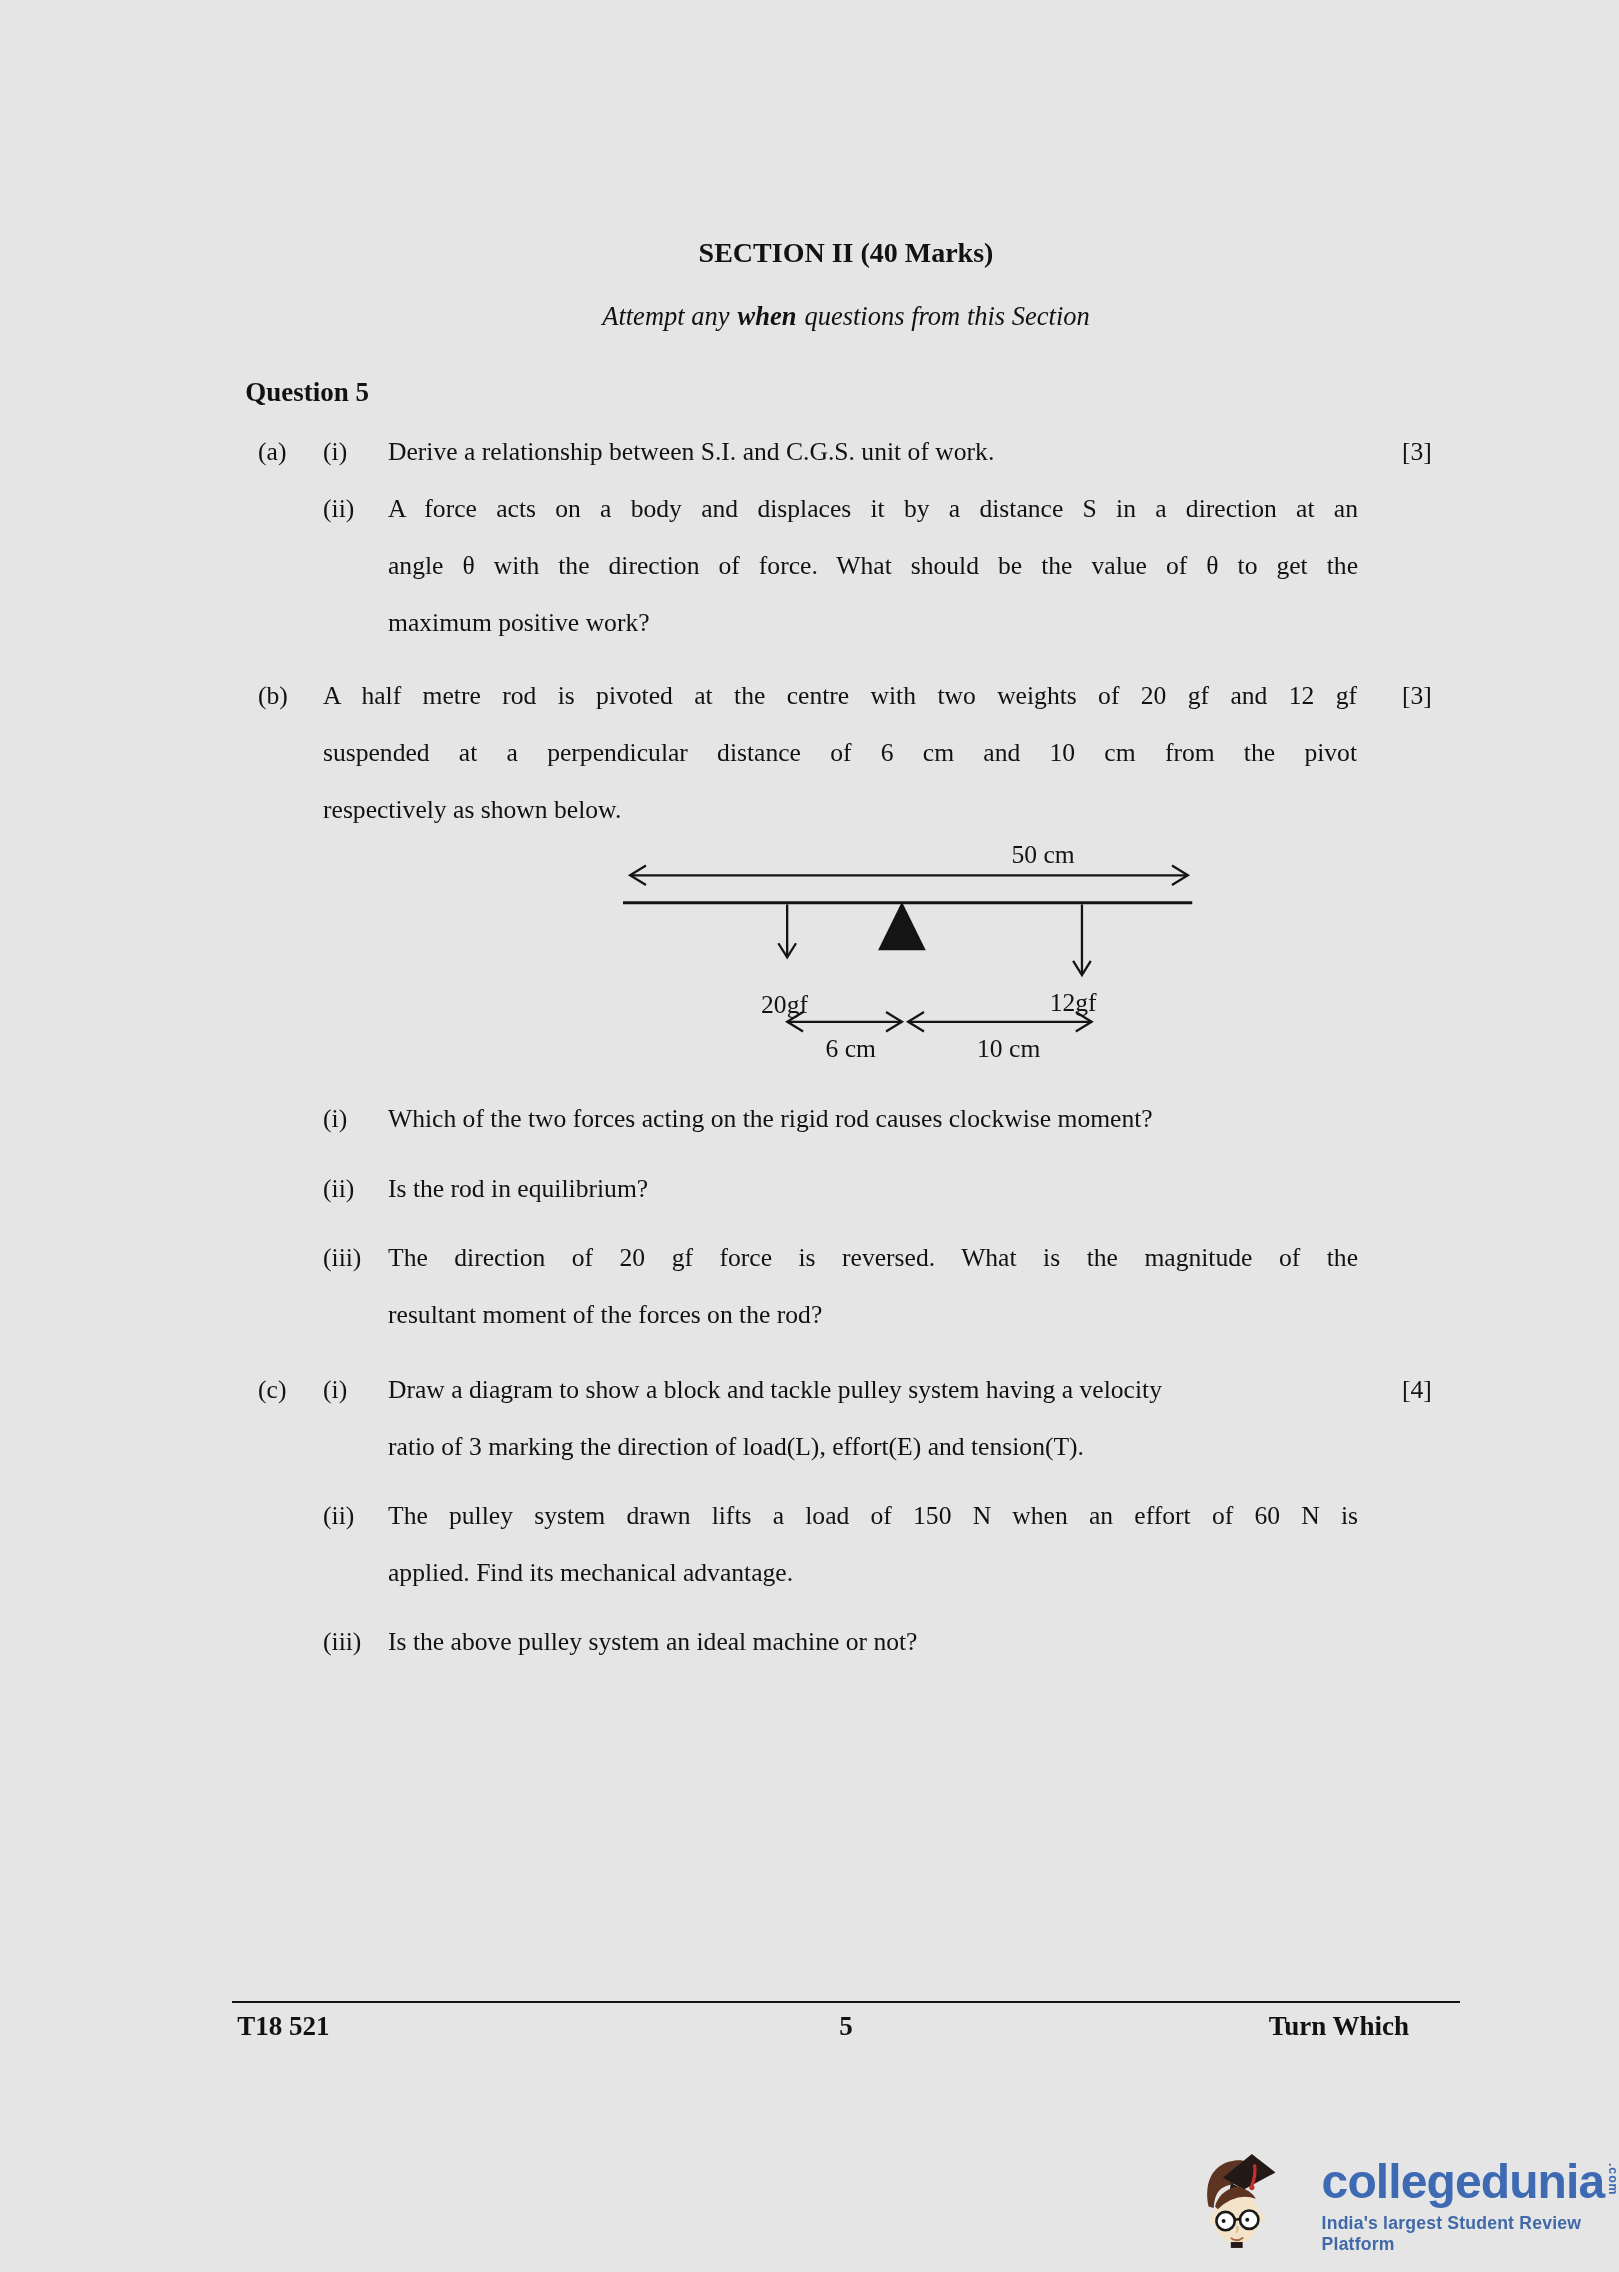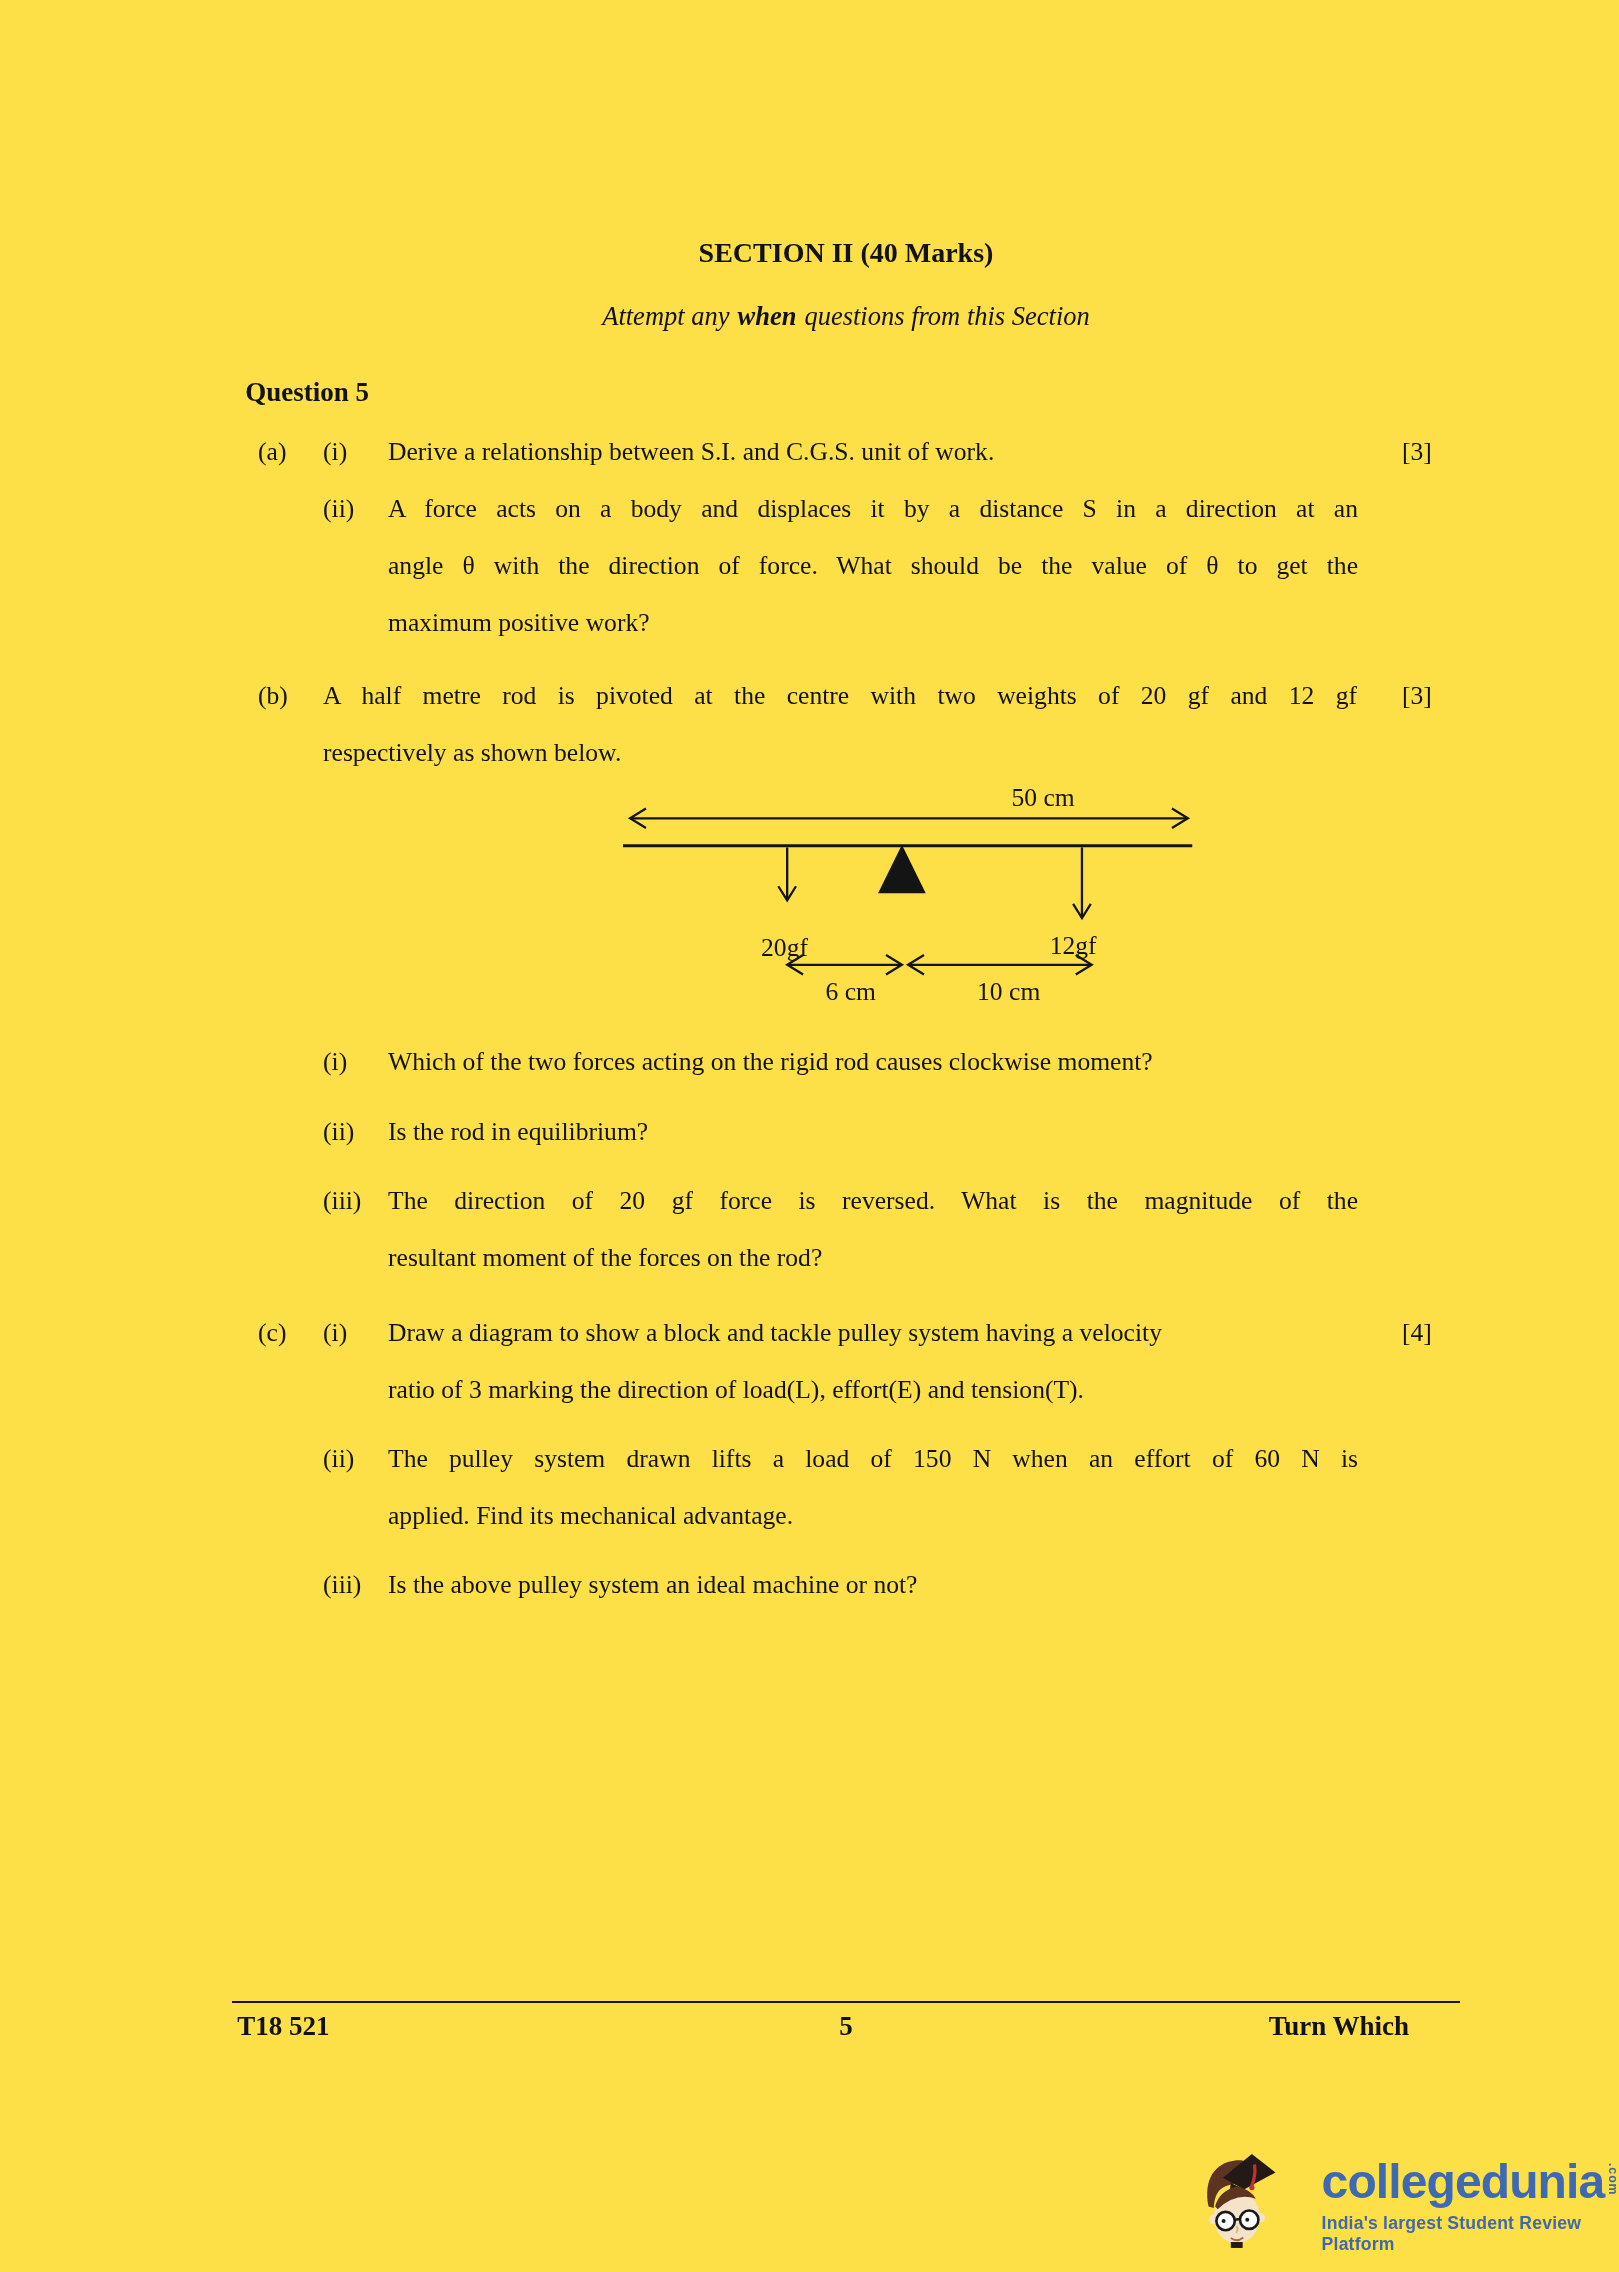--- a/index.html
+++ b/index.html
@@ -1,19 +1,19 @@
 <!DOCTYPE html>
 <html style="font-size:14px"><head>
 <meta charset="utf-8">
 <style>
   html,body{margin:0;padding:0;background:#ffffff;}
   .sheet{
     position:relative;
     width:1620px;height:2273px;
-    background:#fde047;
+    background:#e5e5e5;
     font-family:"Liberation Serif", serif;
     color:#121212;
     overflow:hidden;
   }
   
   .header{margin-left:232px;width:1228px;text-align:center;}
   .section-title{margin-top:234px;line-height:37px;font-size:28px;font-weight:bold;}
   .instruction{margin-top:26.5px;line-height:37px;font-size:26.5px;font-style:italic;}
   .instr-bold{font-weight:bold;margin:0 8px;}
   .q-title{margin-top:39px;margin-left:13.2px;line-height:37px;font-size:27px;font-weight:bold;text-align:left;}
@@ -96,20 +96,21 @@
       </div>
     </div>
     <div class="part-marks">[3]</div>
   </div>
 
   <div class="part part-b">
     <div class="part-label">(b)</div>
     <div class="part-body">
       <div class="intro-text">
         <div class="line just">A half metre rod is pivoted at the centre with two weights of 20 gf and 12 gf</div>
+        <div class="line just">suspended at a perpendicular distance of 6 cm and 10 cm from the pivot</div>
         <div class="line">respectively as shown below.</div>
       </div>
 
       <div class="diagram">
         <svg width="579" height="233" viewBox="0 0 656 264" style="font-size:29px">
 
           <text x="476" y="26" text-anchor="middle">50 cm</text>
 
           <g stroke="#141414" stroke-width="2.6" fill="none">
             <line x1="10" y1="40" x2="638" y2="40"></line>

